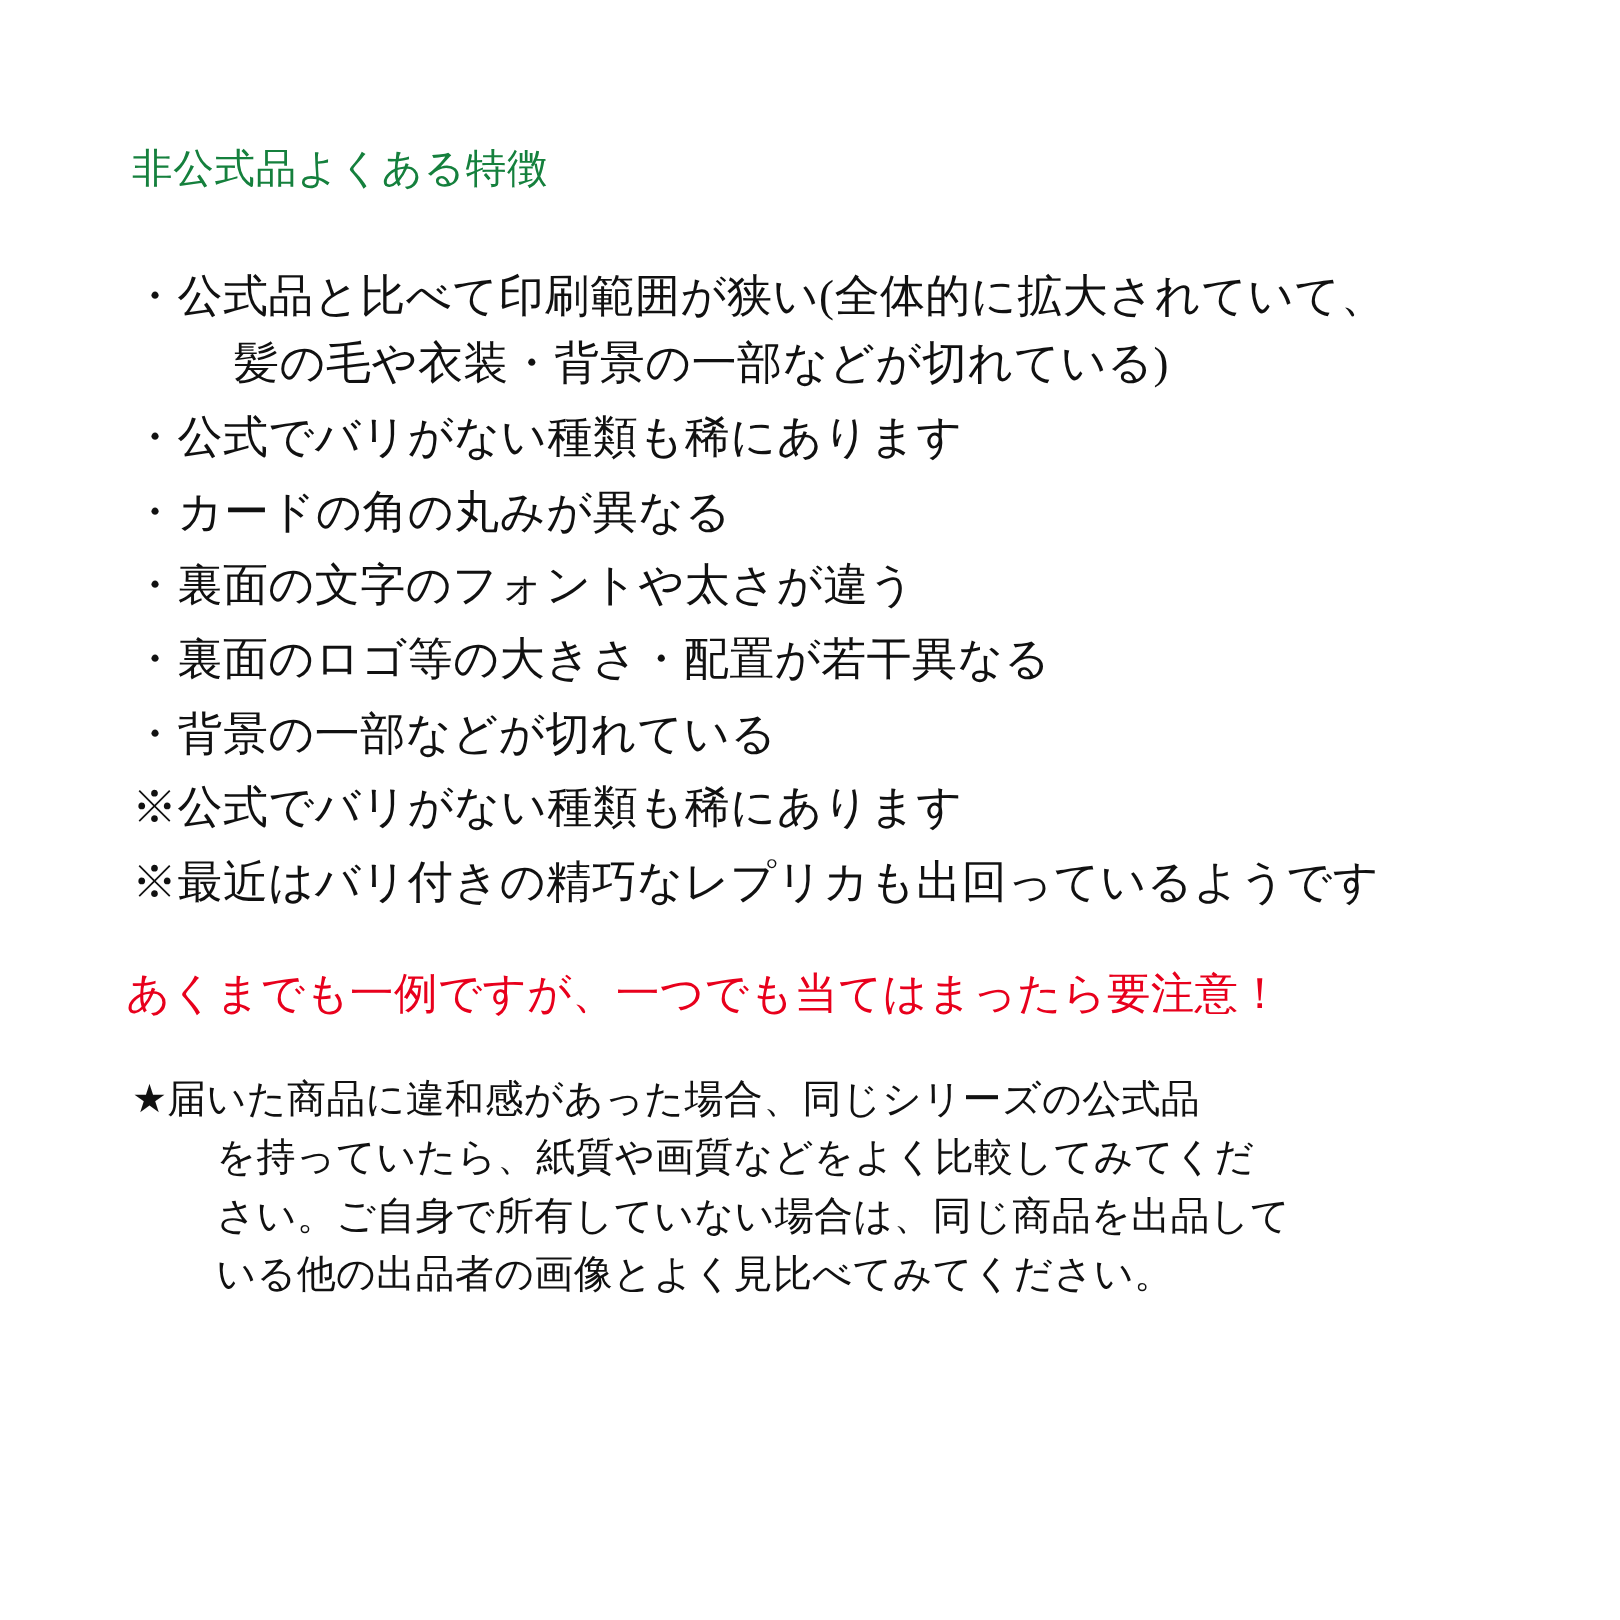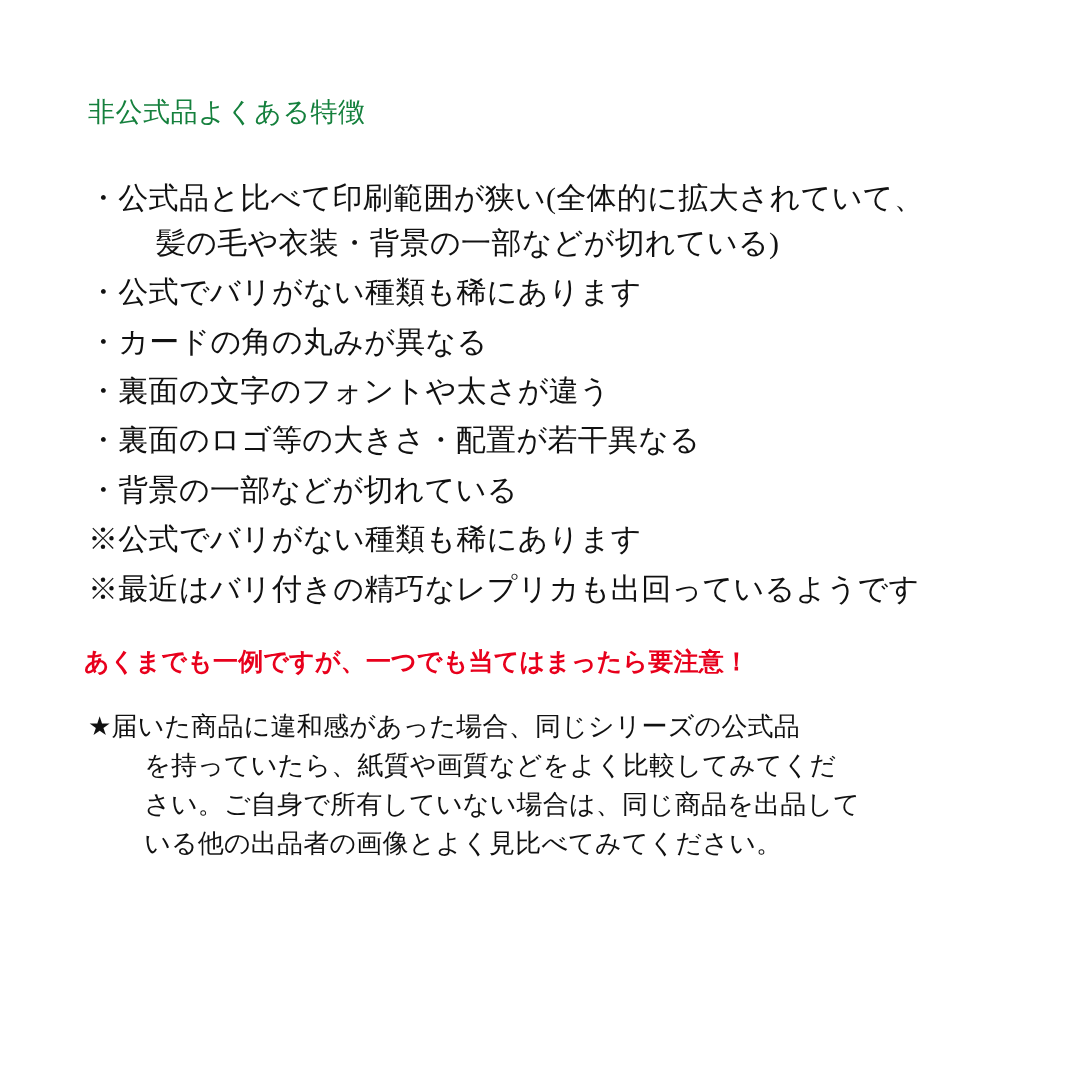--- a/index.html
+++ b/index.html
@@ -44,25 +44,25 @@
     padding-left: 34px;
     text-indent: -34px;
     white-space: pre-wrap;
   }
   .bullet-list li .cont {
     display: block;
     padding-left: 34px;
     text-indent: 0;
   }
   .warning {
-    font-size: 25px;
+    font-size: 29px;
     line-height: 1.3;
     letter-spacing: 0.2px;
     color: #e8001c;
-    font-weight: 700;
+    font-weight: 400;
     margin: 34px 0 30px -4px;
   }
   .closing {
     font-size: 26px;
     line-height: 1.5;
     letter-spacing: 0.2px;
     color: #111111;
     margin: 0;
     padding-left: 30px;
     text-indent: -30px;

